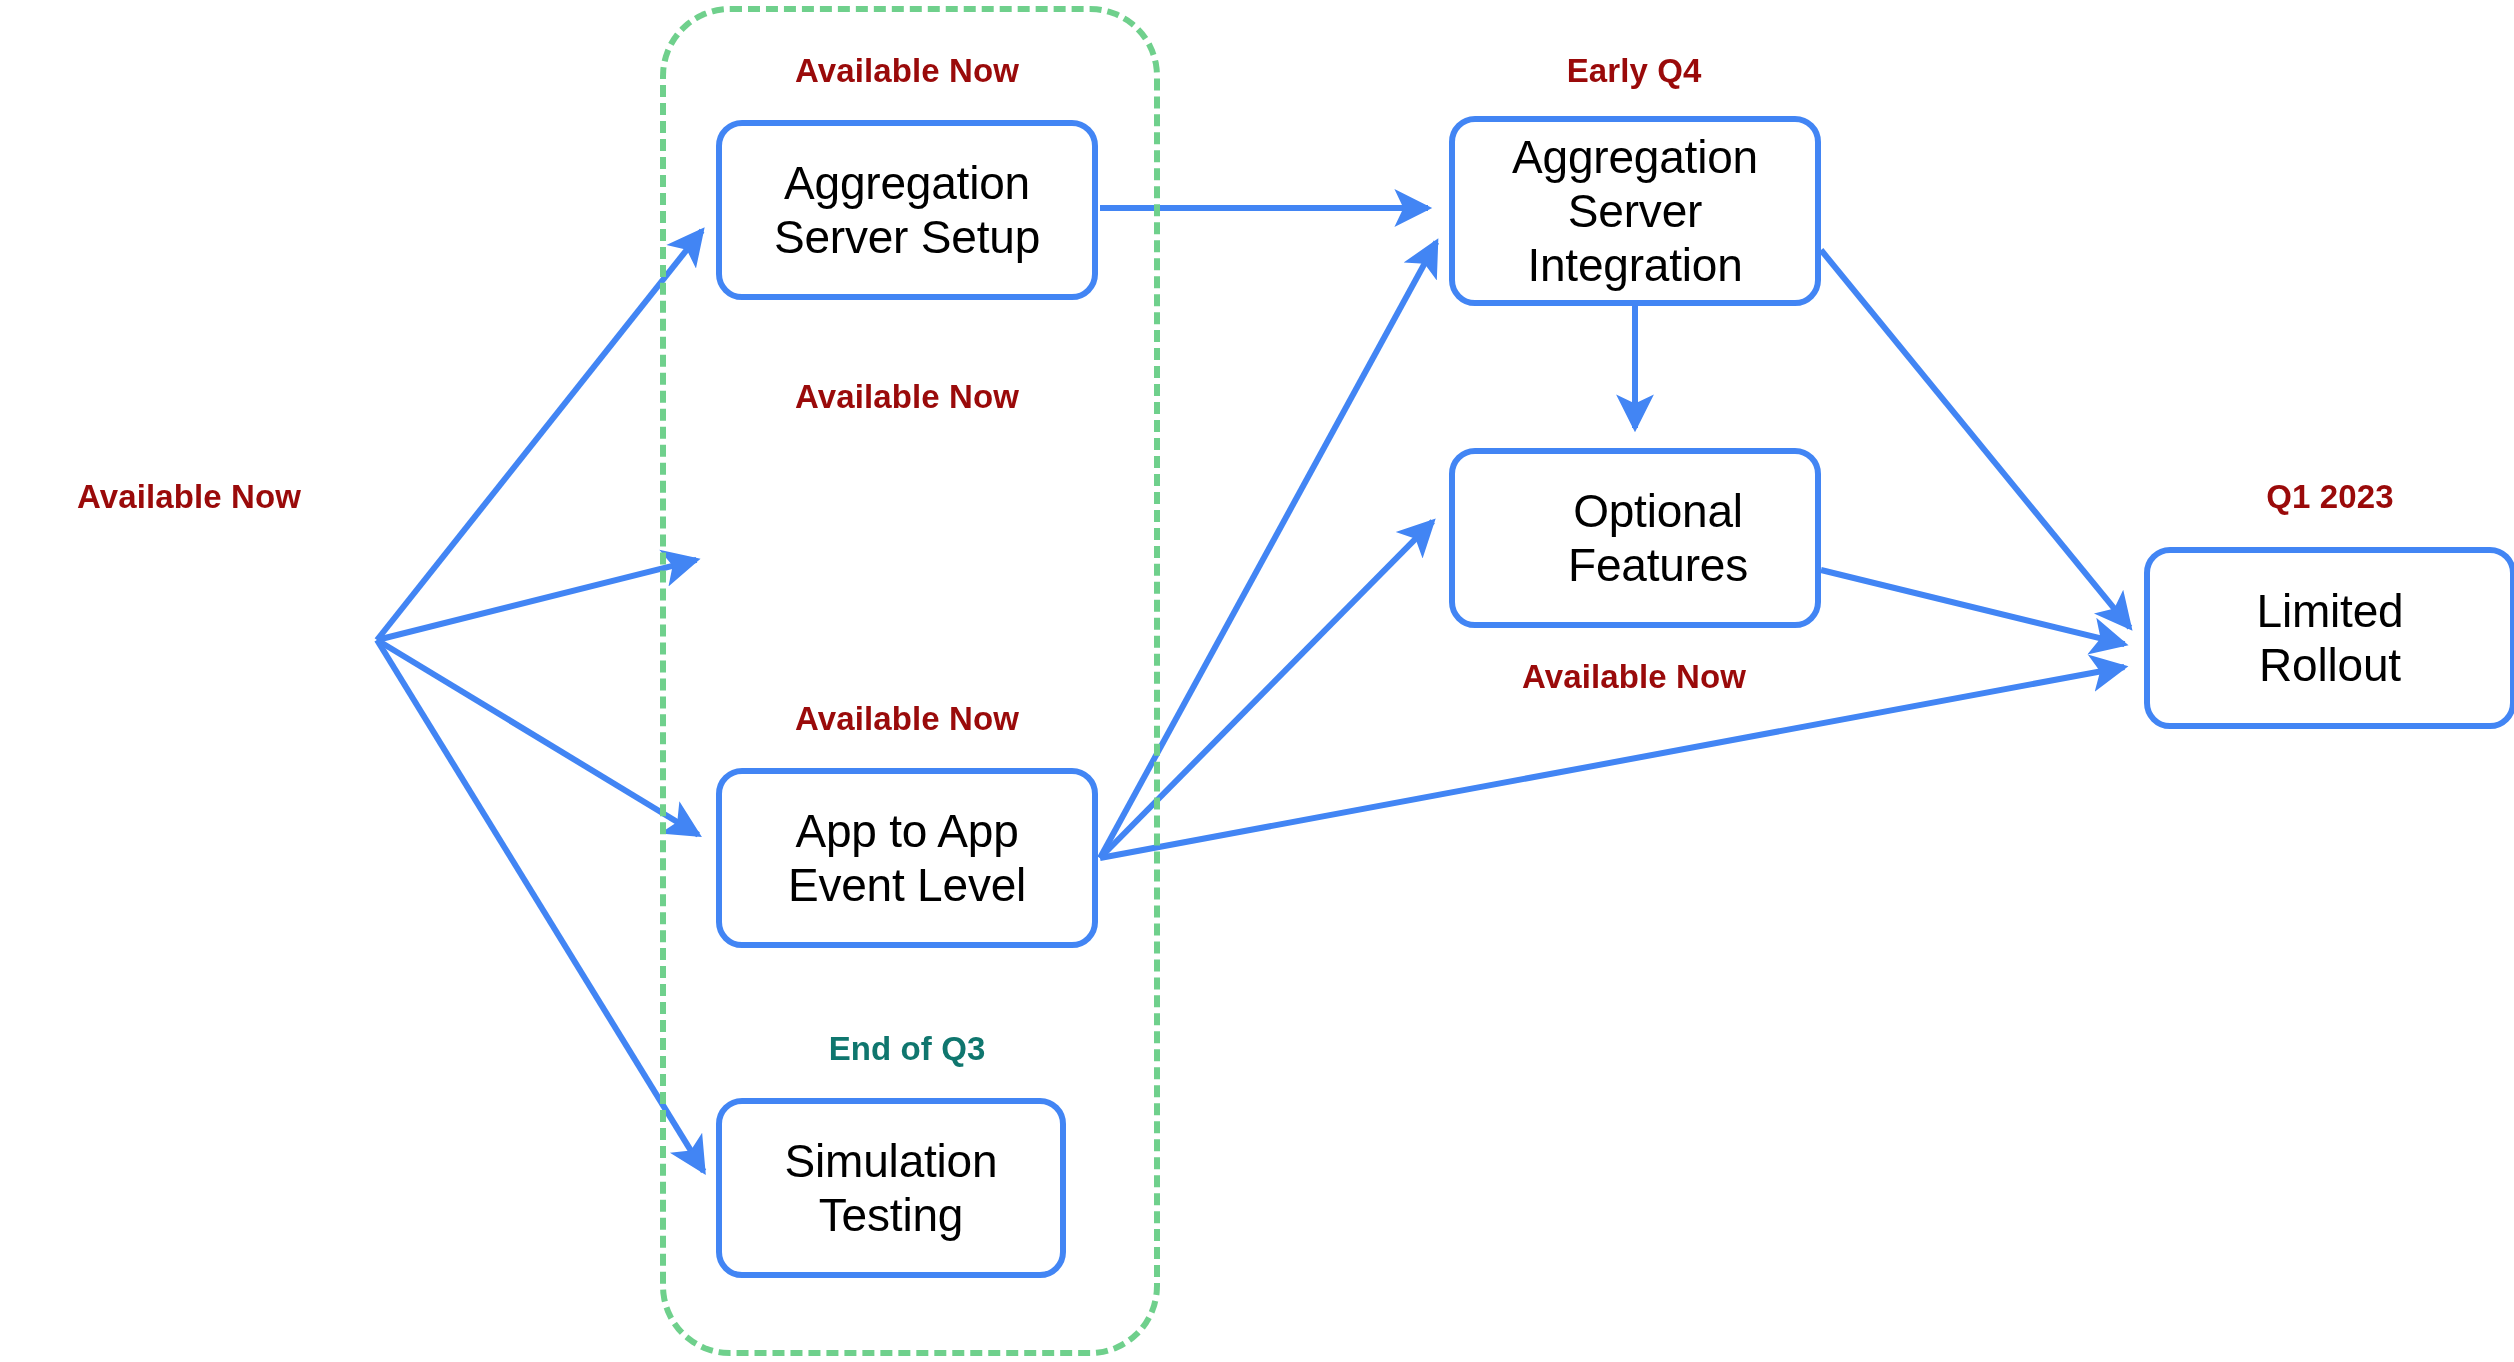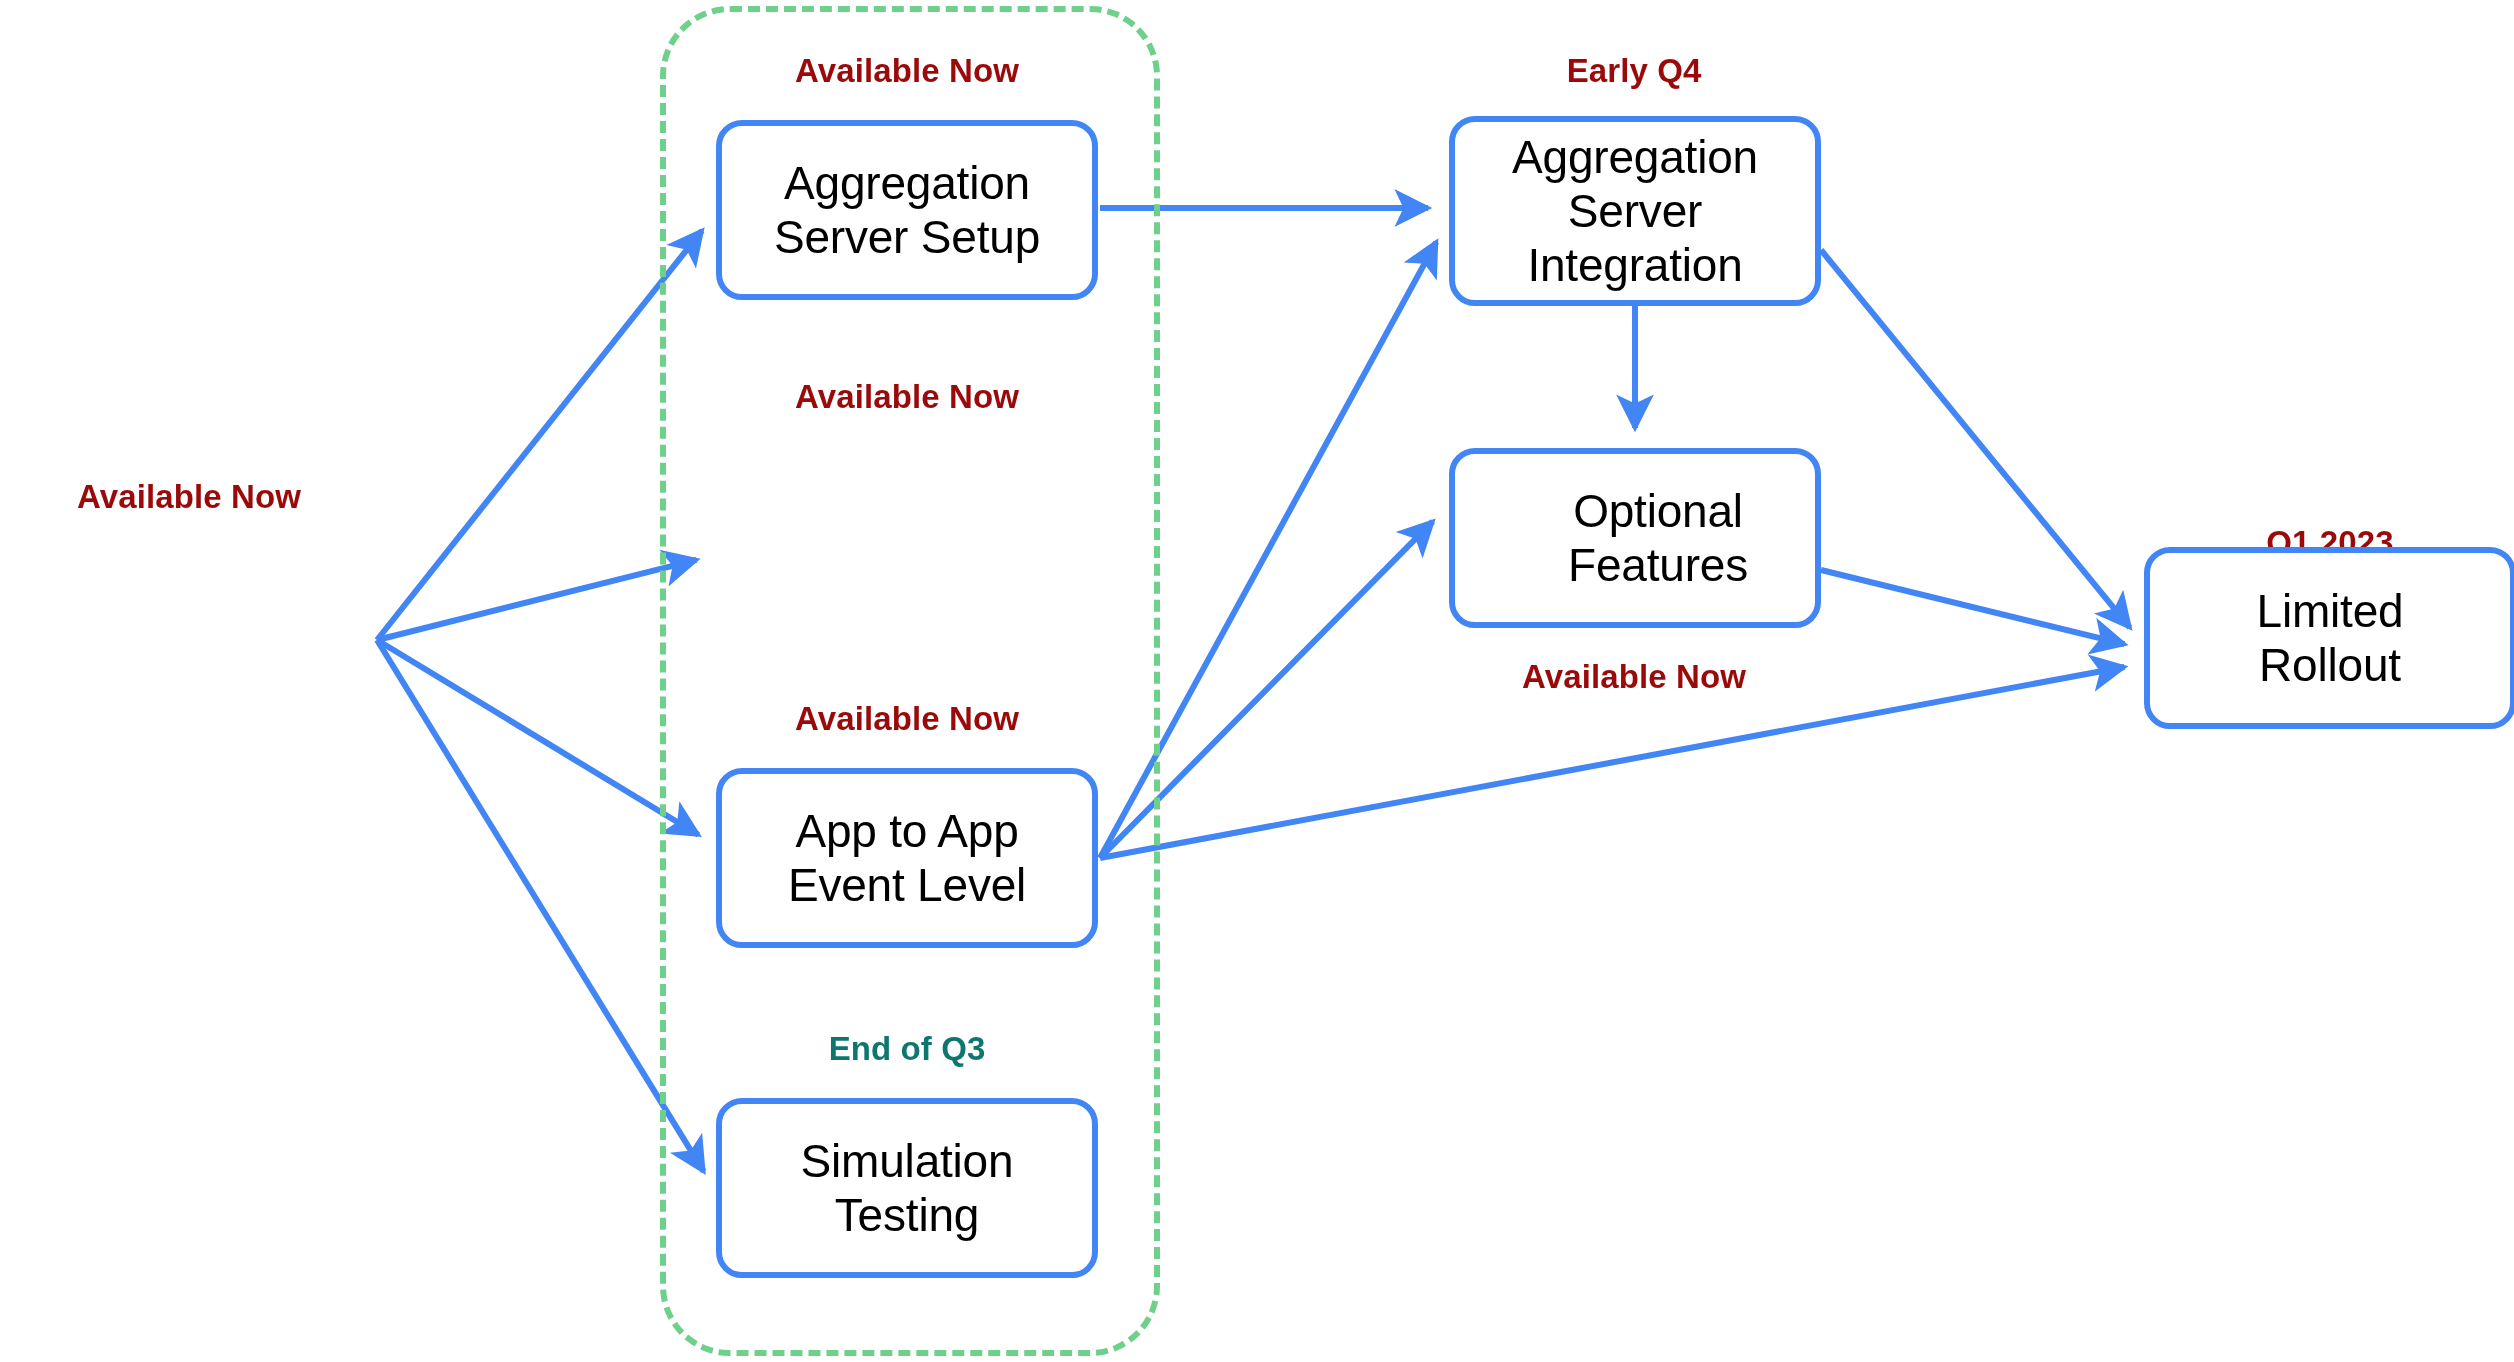--- a/index.html
+++ b/index.html
@@ -92,29 +92,29 @@
   <div class="node" style="left: 716px; top: 120px; width: 382px; height: 180px; border-color: rgb(66, 133, 244); background: rgb(255, 255, 255); color: rgb(0, 0, 0);">Aggregation
 Server Setup</div>
 
   <div class="tag" style="left: 907px; top: 378px; color: rgb(154, 10, 10);">Available Now</div>
 
   <div class="tag" style="left: 907px; top: 700px; color: rgb(154, 10, 10);">Available Now</div>
   <div class="node" style="left: 716px; top: 768px; width: 382px; height: 180px; border-color: rgb(66, 133, 244); background: rgb(255, 255, 255); color: rgb(0, 0, 0);">App to App
 Event Level</div>
 
   <div class="tag" style="left: 907px; top: 1030px; color: #0f766e;">End of Q3</div>
-  <div class="node" style="left: 716px; top: 1098px; width: 382px; height: 180px; border-color: rgb(66, 133, 244); background: rgb(255, 255, 255); color: rgb(0, 0, 0);">Simulation
+  <div class="node" style="left: 716px; top: 1098px; width: 350px; height: 180px; border-color: rgb(66, 133, 244); background: rgb(255, 255, 255); color: rgb(0, 0, 0);">Simulation
 Testing</div>
 
   <div class="tag" style="left: 1634px; top: 52px; color: rgb(154, 10, 10);">Early Q4</div>
   <div class="node" style="left: 1449px; top: 116px; width: 372px; height: 190px; border-color: rgb(66, 133, 244); background: rgb(255, 255, 255); color: rgb(0, 0, 0);">Aggregation
 Server
 Integration</div>
 
   <div class="tag" style="left: 1634px; top: 658px; color: rgb(154, 10, 10);">Available Now</div>
   <div class="node" style="left: 1449px; top: 448px; width: 372px; height: 180px; border-color: rgb(66, 133, 244); background: rgb(255, 255, 255); color: rgb(0, 0, 0); padding-left: 46px;">Optional
 Features</div>
 
-  <div class="tag" style="left: 2330px; top: 478px; color: rgb(154, 10, 10); margin-top: 46px;">Q1 2023</div>
+  <div class="tag" style="left: 2330px; top: 478px; color: rgb(154, 10, 10);">Q1 2023</div>
   <div class="node" style="left: 2144px; top: 547px; width: 372px; height: 182px; border-color: rgb(66, 133, 244); background: rgb(255, 255, 255); color: rgb(0, 0, 0);">Limited
 Rollout</div>
 
 </div>
 
 </body></html>

